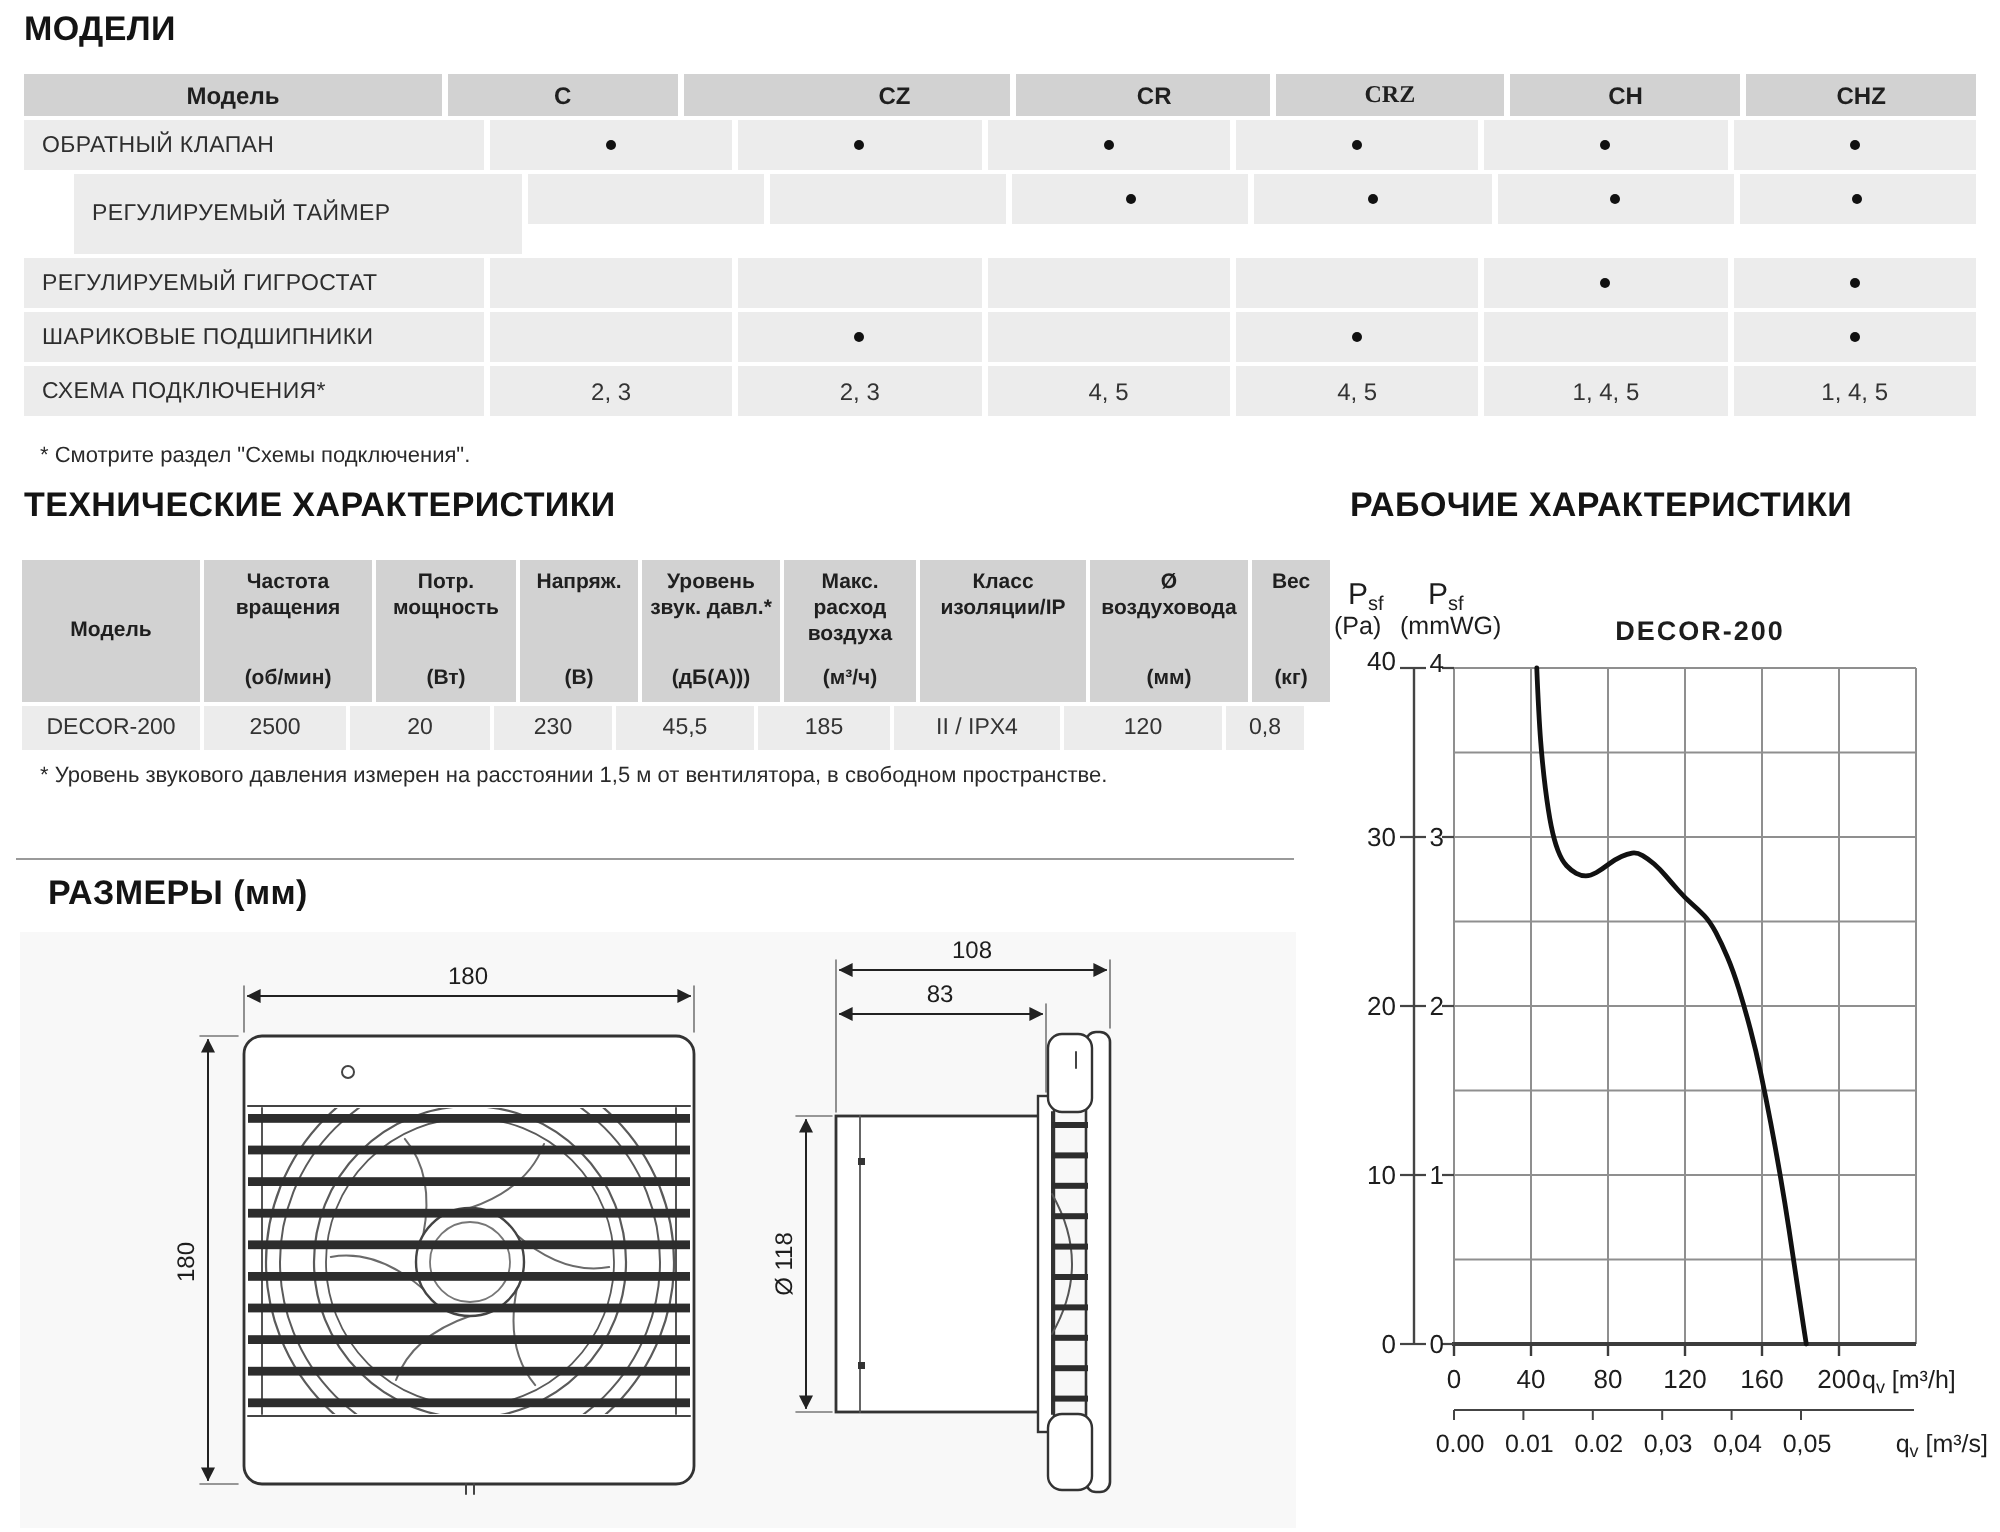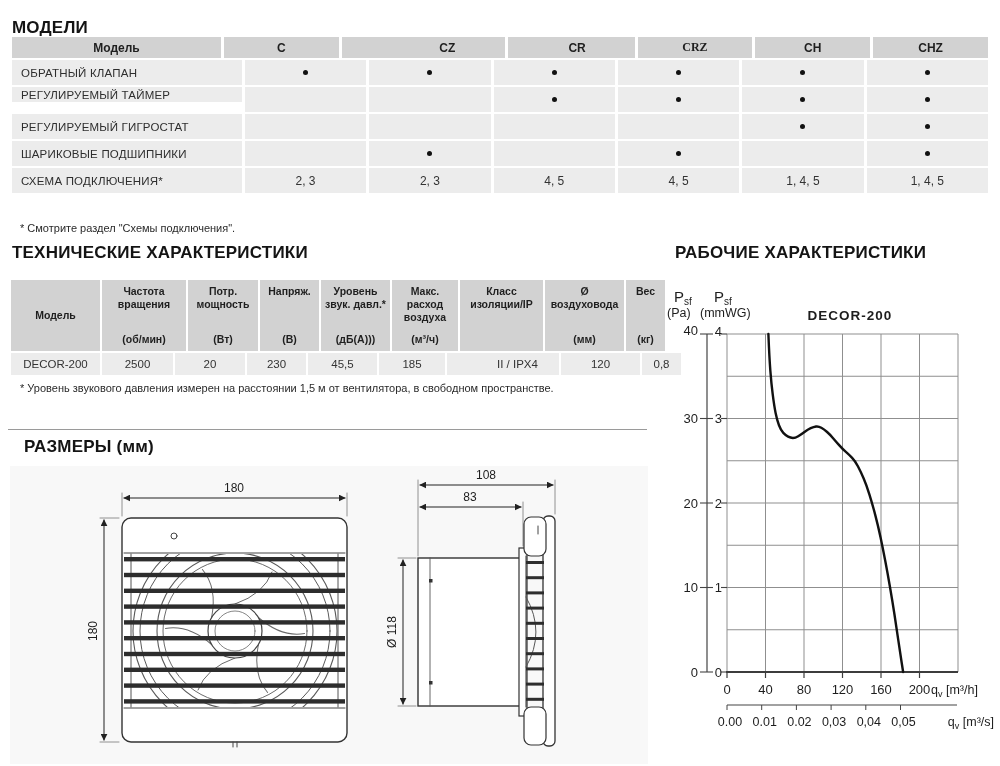--- a/index.html
+++ b/index.html
@@ -25,21 +25,21 @@
   .divider{position:absolute;height:1px;background:#9a9a9a;}
   .drawbox{position:absolute;background:#f8f8f8;}
   svg text{font-family:"Liberation Sans","DejaVu Sans",sans-serif;}
   .dimtext{font-size:12px;fill:#1d1d1d;}
 </style>
 </head>
 <body>
 
 <div class="page">
 
-  <h2 style="left:12px;top:18px">МОДЕЛИ</h2>
+  <h2 style="left:12px;top:5px">МОДЕЛИ</h2>
   <div id="models-table" class="vtable" style="left:12px;top:37px;width:976px">
       <div class="vrow mhead">
         <div class="mcell" style="width: 222px; height: 21px;">Модель</div>
         <div class="mcell" style="width: 122px; height: 21px;">C</div>
         <div class="mcell" style="width: 122px; height: 21px; padding-left: 48px;">CZ</div>
         <div class="mcell" style="width: 122px; height: 21px; padding-left: 12px;">CR</div>
         <div class="mcell" style="width: 122px; height: 21px; font-family: Liberation Serif, serif;">CRZ</div>
         <div class="mcell" style="width: 122px; height: 21px;">CH</div>
         <div class="mcell" style="width: 122px; height: 21px;">CHZ</div>
       </div>
@@ -58,21 +58,21 @@
           <div class="dot"></div>
         </div>
         <div class="mcell" style="width: 122px; height: 25px;">
           <div class="dot"></div>
         </div>
         <div class="mcell" style="width: 122px; height: 25px;">
           <div class="dot"></div>
         </div>
       </div>
       <div class="vrow">
-        <div class="mcell mlabel" style="width: 222px; height: 15px;">РЕГУЛИРУЕМЫЙ ТАЙМЕР</div>
+        <div class="mcell mlabel" style="width: 222px; height: 40px; margin-left: 25px;">РЕГУЛИРУЕМЫЙ ТАЙМЕР</div>
         <div class="mcell" style="width: 122px; height: 25px;"></div>
         <div class="mcell" style="width: 122px; height: 25px;"></div>
         <div class="mcell" style="width: 122px; height: 25px;">
           <div class="dot"></div>
         </div>
         <div class="mcell" style="width: 122px; height: 25px;">
           <div class="dot"></div>
         </div>
         <div class="mcell" style="width: 122px; height: 25px;">
           <div class="dot"></div>
@@ -161,21 +161,21 @@
           <span>(кг)</span>
         </div>
       </div>
       <div class="vrow" style="column-gap: 2px;">
         <div class="tcell" style="width: 89px; height: 22px;">DECOR-200</div>
         <div class="tcell" style="width: 71px; height: 22px;">2500</div>
         <div class="tcell" style="width: 70px; height: 22px;">20</div>
         <div class="tcell" style="width: 59px; height: 22px;">230</div>
         <div class="tcell" style="width: 69px; height: 22px;">45,5</div>
         <div class="tcell" style="width: 66px; height: 22px;">185</div>
-        <div class="tcell" style="width: 83px; height: 22px; padding-left: 29px;">II / IPX4</div>
+        <div class="tcell" style="width: 83px; height: 22px;">II / IPX4</div>
         <div class="tcell" style="width: 79px; height: 22px;">120</div>
         <div class="tcell" style="width: 39px; height: 22px;">0,8</div>
       </div>
     </div>
   <div class="footnote" style="left:20px;top:382px">* Уровень звукового давления измерен на расстоянии 1,5 м от вентилятора, в свободном пространстве.</div>
 
   <div class="divider" style="left:8px;top:429px;width:639px"></div>
   <h2 style="left:24px;top:437px">РАЗМЕРЫ (мм)</h2>
 
   <div class="drawbox" style="left:10px;top:466px;width:638px;height:298px">

